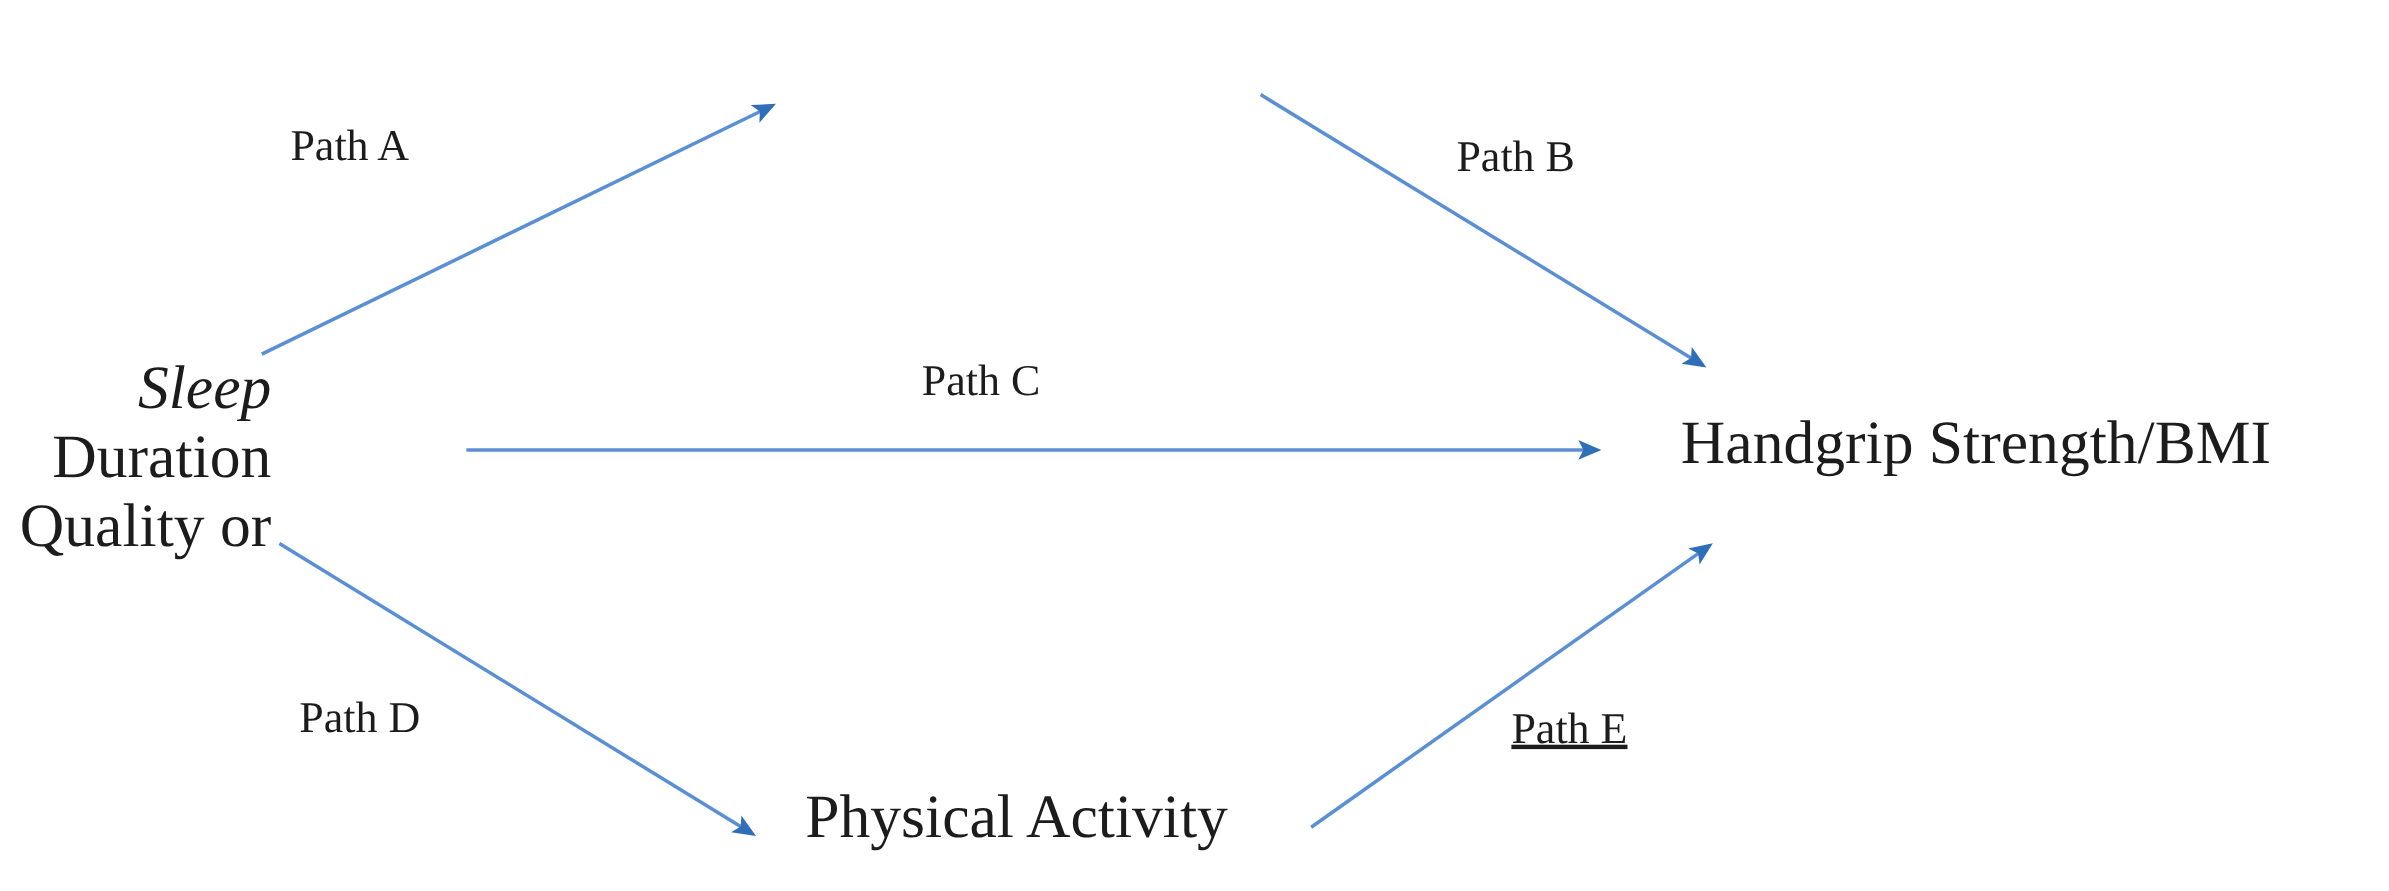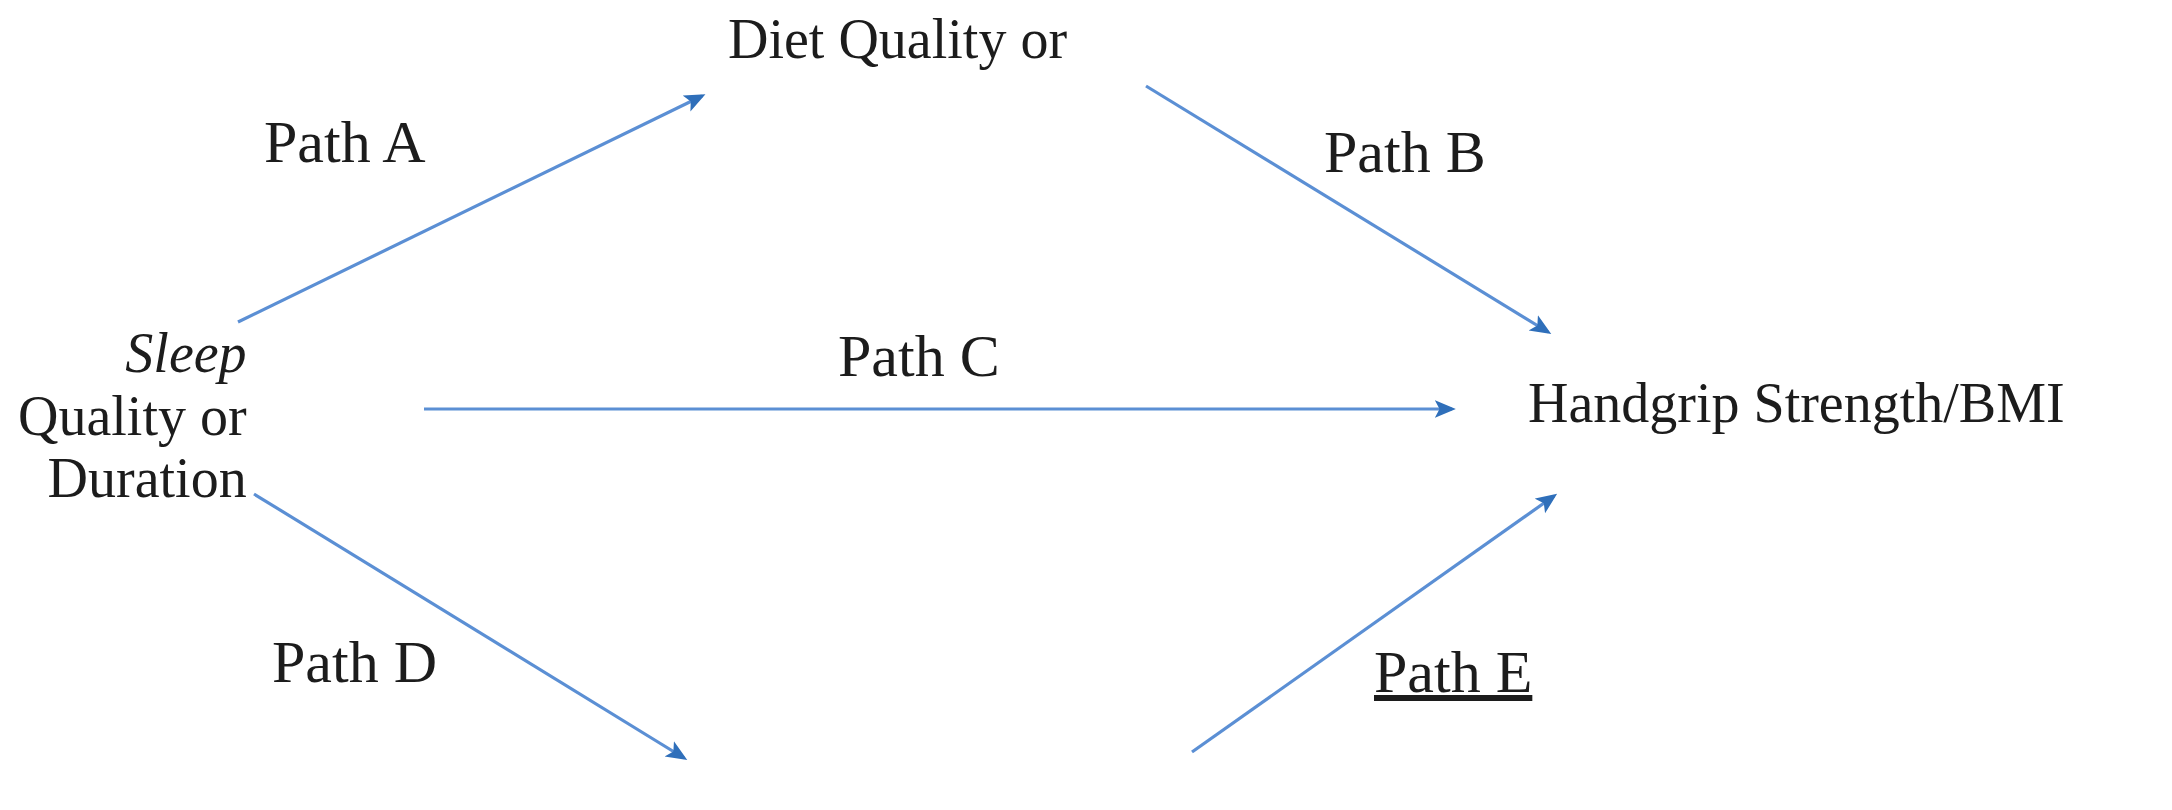--- a/index.html
+++ b/index.html
@@ -31,21 +31,21 @@
     white-space: nowrap;
   }
   .node .ital {
     font-style: italic;
   }
   .node-line {
     display: block;
   }
   .path-label {
     position: absolute;
-    font-size: 60px;
+    font-size: 40px;
     line-height: 1;
     color: #1c1c1c;
     white-space: nowrap;
   }
 
   
   #node-sleep      { left: 18px;   top: 322px; text-align: right; }
   #node-diet       { left: 728px;  top: 8px;   text-align: center; }
   #node-handgrip   { left: 1528px; top: 372px; text-align: center; }
   #node-activity   { left: 732px;  top: 712px; text-align: left; }
@@ -75,32 +75,34 @@
 
     <line x1="424" y1="409" x2="1452" y2="409" stroke="#5b8fd4" stroke-width="3.2" marker-end="url(#head)"></line>
 
     <line x1="254" y1="494" x2="684" y2="758" stroke="#5b8fd4" stroke-width="3.2" marker-end="url(#head)"></line>
 
     <line x1="1192" y1="752" x2="1554" y2="496" stroke="#5b8fd4" stroke-width="3.2" marker-end="url(#head)"></line>
   </svg>
 
   <div class="node" id="node-sleep">
     <span class="node-line ital">Sleep</span>
+    <span class="node-line">Duration</span>
     <span class="node-line">Quality or</span>
-    <span class="node-line">Duration</span>
   </div>
 
   <div class="node" id="node-diet">
-    <span class="node-line">Diet Quality or</span>
   </div>
 
   <div class="node" id="node-handgrip">
     <span class="node-line">Handgrip Strength/BMI</span>
   </div>
 
+  <div class="node" id="node-activity">
+    <span class="node-line">Physical Activity</span>
+  </div>
 
   <div class="path-label" id="label-path-a">Path A</div>
   <div class="path-label" id="label-path-b">Path B</div>
   <div class="path-label" id="label-path-c">Path C</div>
   <div class="path-label" id="label-path-d">Path D</div>
   <div class="path-label" id="label-path-e">Path E</div>
 
 </div>
 
 </body></html>

